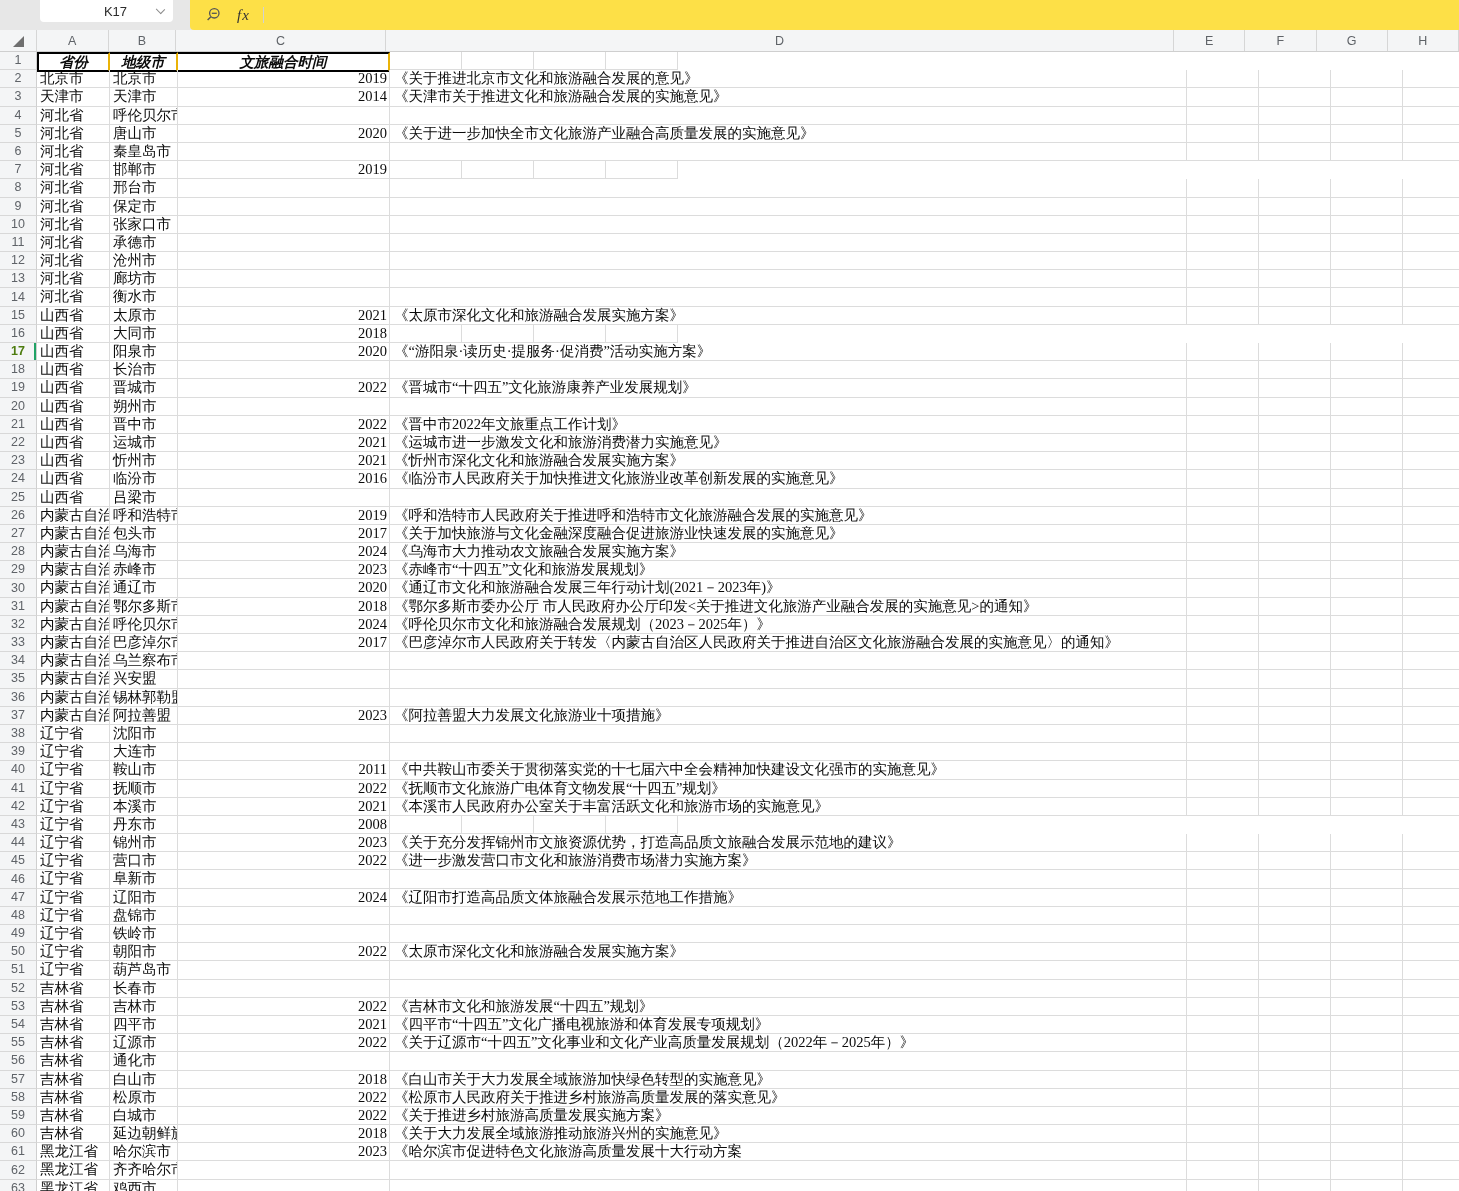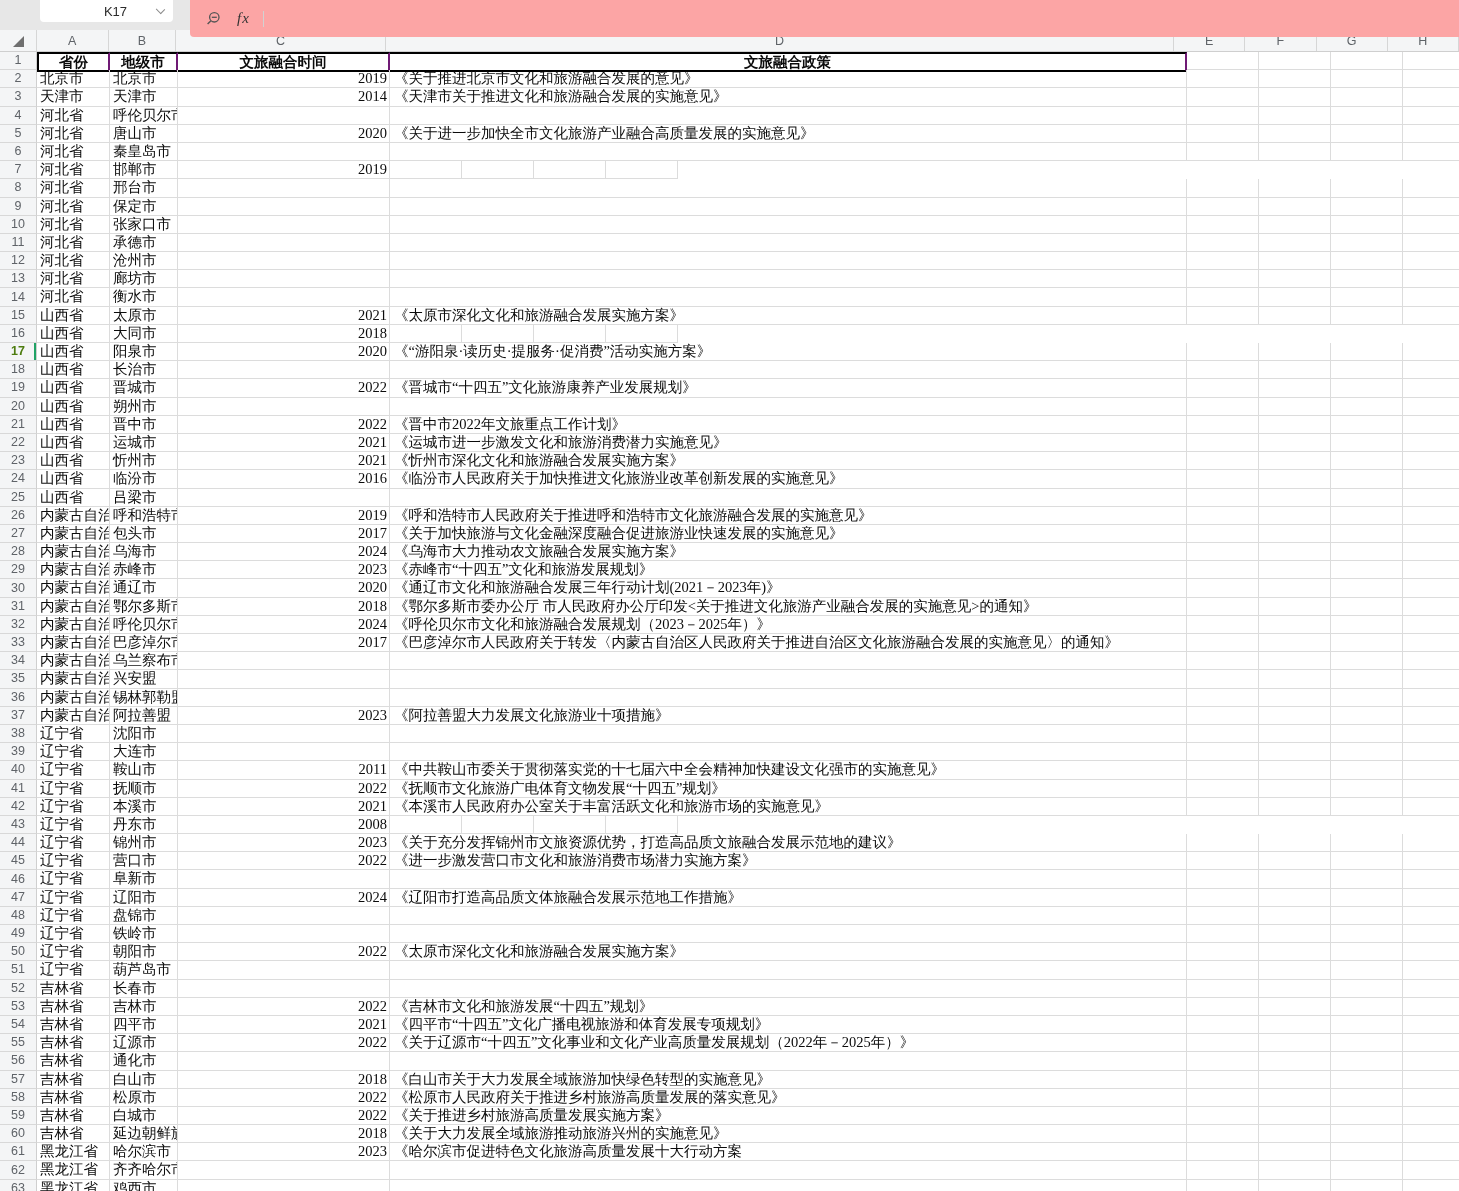--- a/index.html
+++ b/index.html
@@ -7,22 +7,22 @@
     font-family:"Liberation Sans", sans-serif; }
 
   
   .topbar { position:relative; height:30px; background:#e7e7e7; }
   .name-box { position:absolute; left:40px; top:0; width:133px; height:22px;
     background:#fff; border-radius:0 0 4px 4px; display:flex; align-items:center;
     justify-content:center; font-size:13px; color:#2b2b2b;padding-left:18px; }
   .name-box .chev { position:absolute; right:9px; top:6px; width:7px; height:7px;
     border-right:1.4px solid #8a8a8a; border-bottom:1.4px solid #8a8a8a;
     transform:rotate(45deg) scale(1,0.9); }
-  .formula-area { position:absolute; left:190px; top:0; right:0; height:37px;
-    background:#fca5a5; border-radius:0 0 0 4px; display:flex; align-items:center; }
+  .formula-area { position:absolute; left:190px; top:0; right:0; height:30px;
+    background:#fde047; border-radius:0 0 0 4px; display:flex; align-items:center; }
   .mag { margin-left:15px; display:flex; }
   .fx { margin-left:16px; font-family:"Liberation Serif", serif; font-style:italic;
     font-size:15px; color:#333; letter-spacing:1px; }
   .fdiv { width:1px; height:16px; background:#d2d2d2; margin-left:13px; }
 
   
   .col-headers { display:flex; height:22px; background:#f4f5f6;
     border-bottom:1px solid #cfcfcf; font-size:12.5px; color:#5f6368; }
   .corner { width:37px; position:relative; border-right:1px solid #d6d6d6; }
   .corner svg { position:absolute; left:13px; top:6px; }
@@ -46,21 +46,21 @@
   .cd { padding-left:4px; }
 
   
   .selected-row .rn { color:#4d7c0f;font-weight:bold; }
   .selected-row .rn::after { content:""; position:absolute; right:0; top:0; bottom:0;
     width:2.5px; background:#21a366; }
 
   
   .hrow .hcell { font-weight:bold; font-size:14.5px; display:flex; align-items:center;
     justify-content:center; border-top:2px solid #000; border-bottom:2px solid #000;
-    border-right:2px solid #701a75; padding:8px; line-height:14px; }
+    border-right:2px solid #eab308; padding:8px; line-height:14px;font-style:italic; }
   .hrow .ha { border-left:2px solid #000; }
 </style>
 </head>
 <body>
 
 <div class="topbar">
   <div class="name-box">
     <span>K17</span>
     <span class="chev"></span>
   </div>
@@ -93,21 +93,20 @@
   <div class="chc w-h">H</div>
 </div>
 
 <div class="sheet">
 
   <div class="row hrow">
     <div class="c rn w-rn">1</div>
     <div class="c hcell ha w-a">省份</div>
     <div class="c hcell w-b">地级市</div>
     <div class="c hcell w-c">文旅融合时间</div>
-    <div class="c hcell w-d">文旅融合政策</div>
     <div class="c w-e"></div>
     <div class="c w-f"></div>
     <div class="c w-g"></div>
     <div class="c w-h"></div>
   </div>
 
 <div class="row">
       <div class="c rn w-rn">2</div>
       <div class="c ca w-a">北京市</div>
       <div class="c cb w-b">北京市</div>

